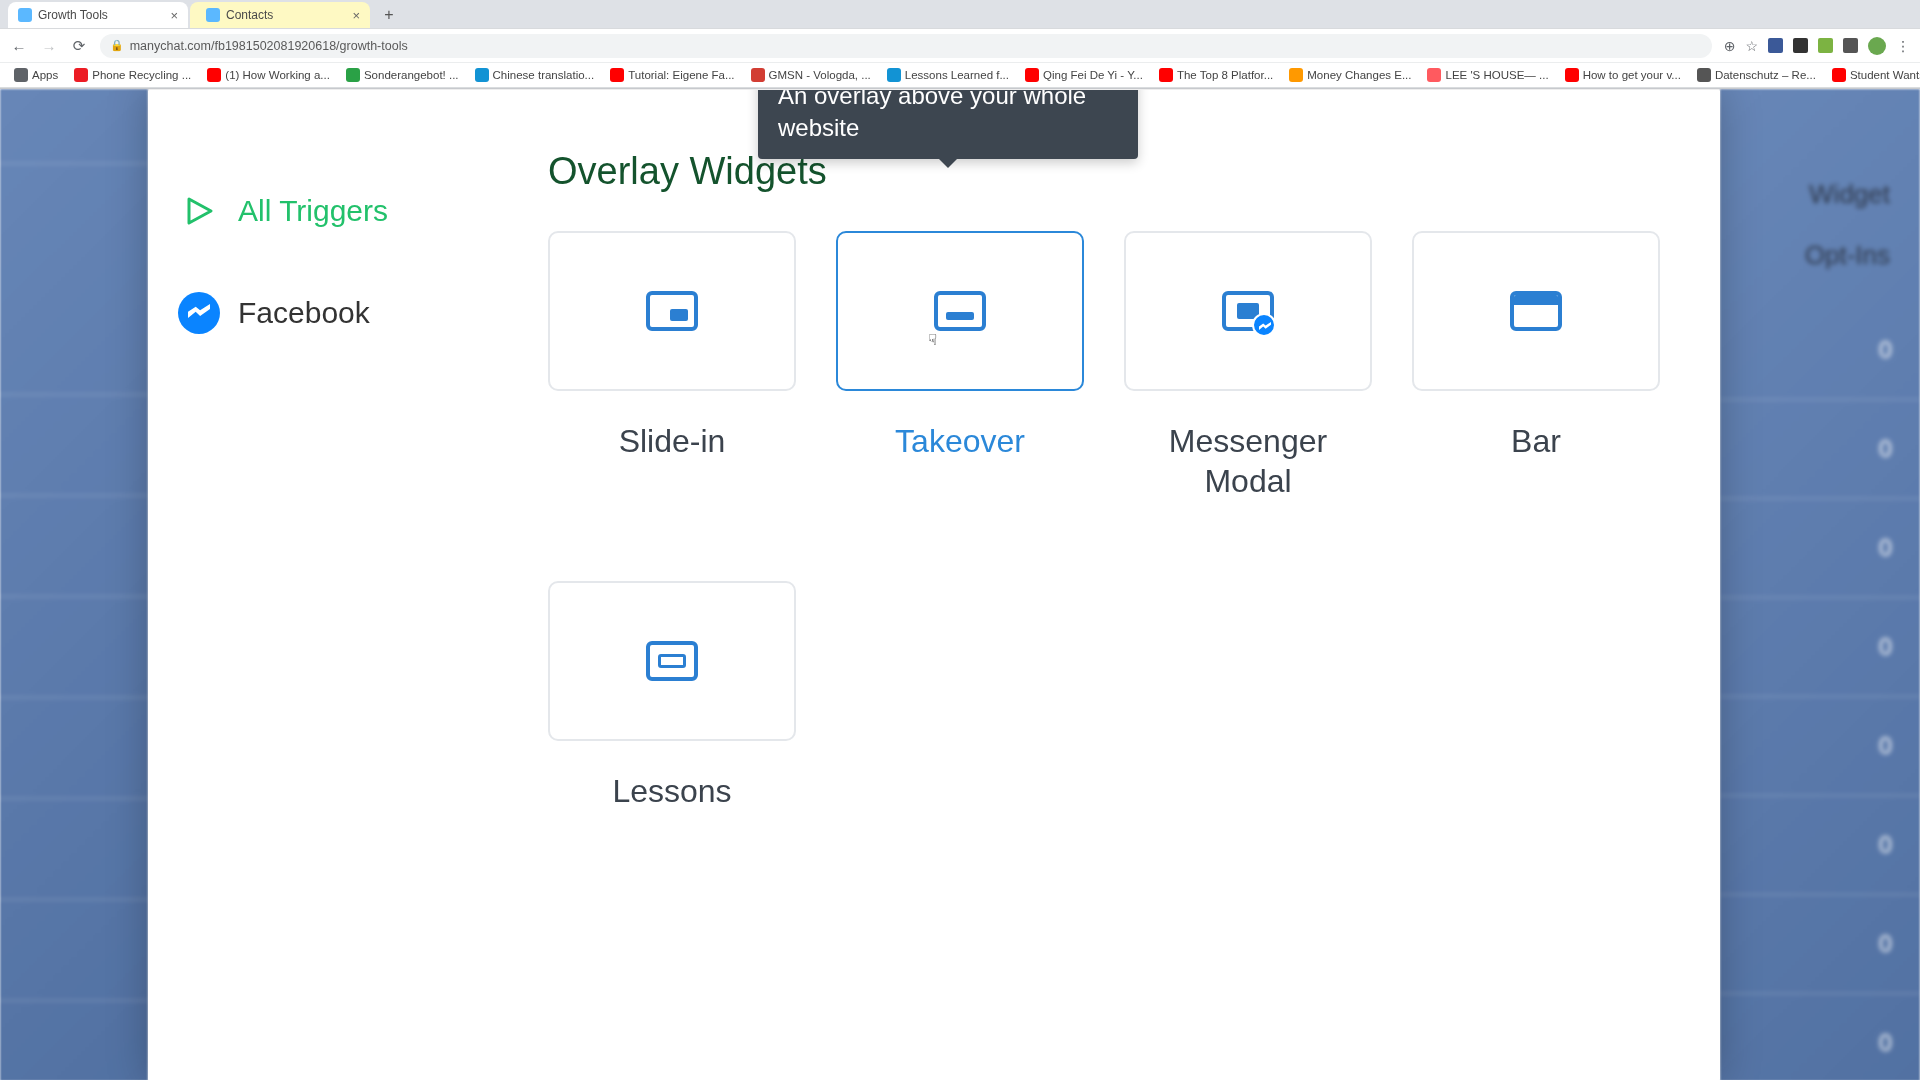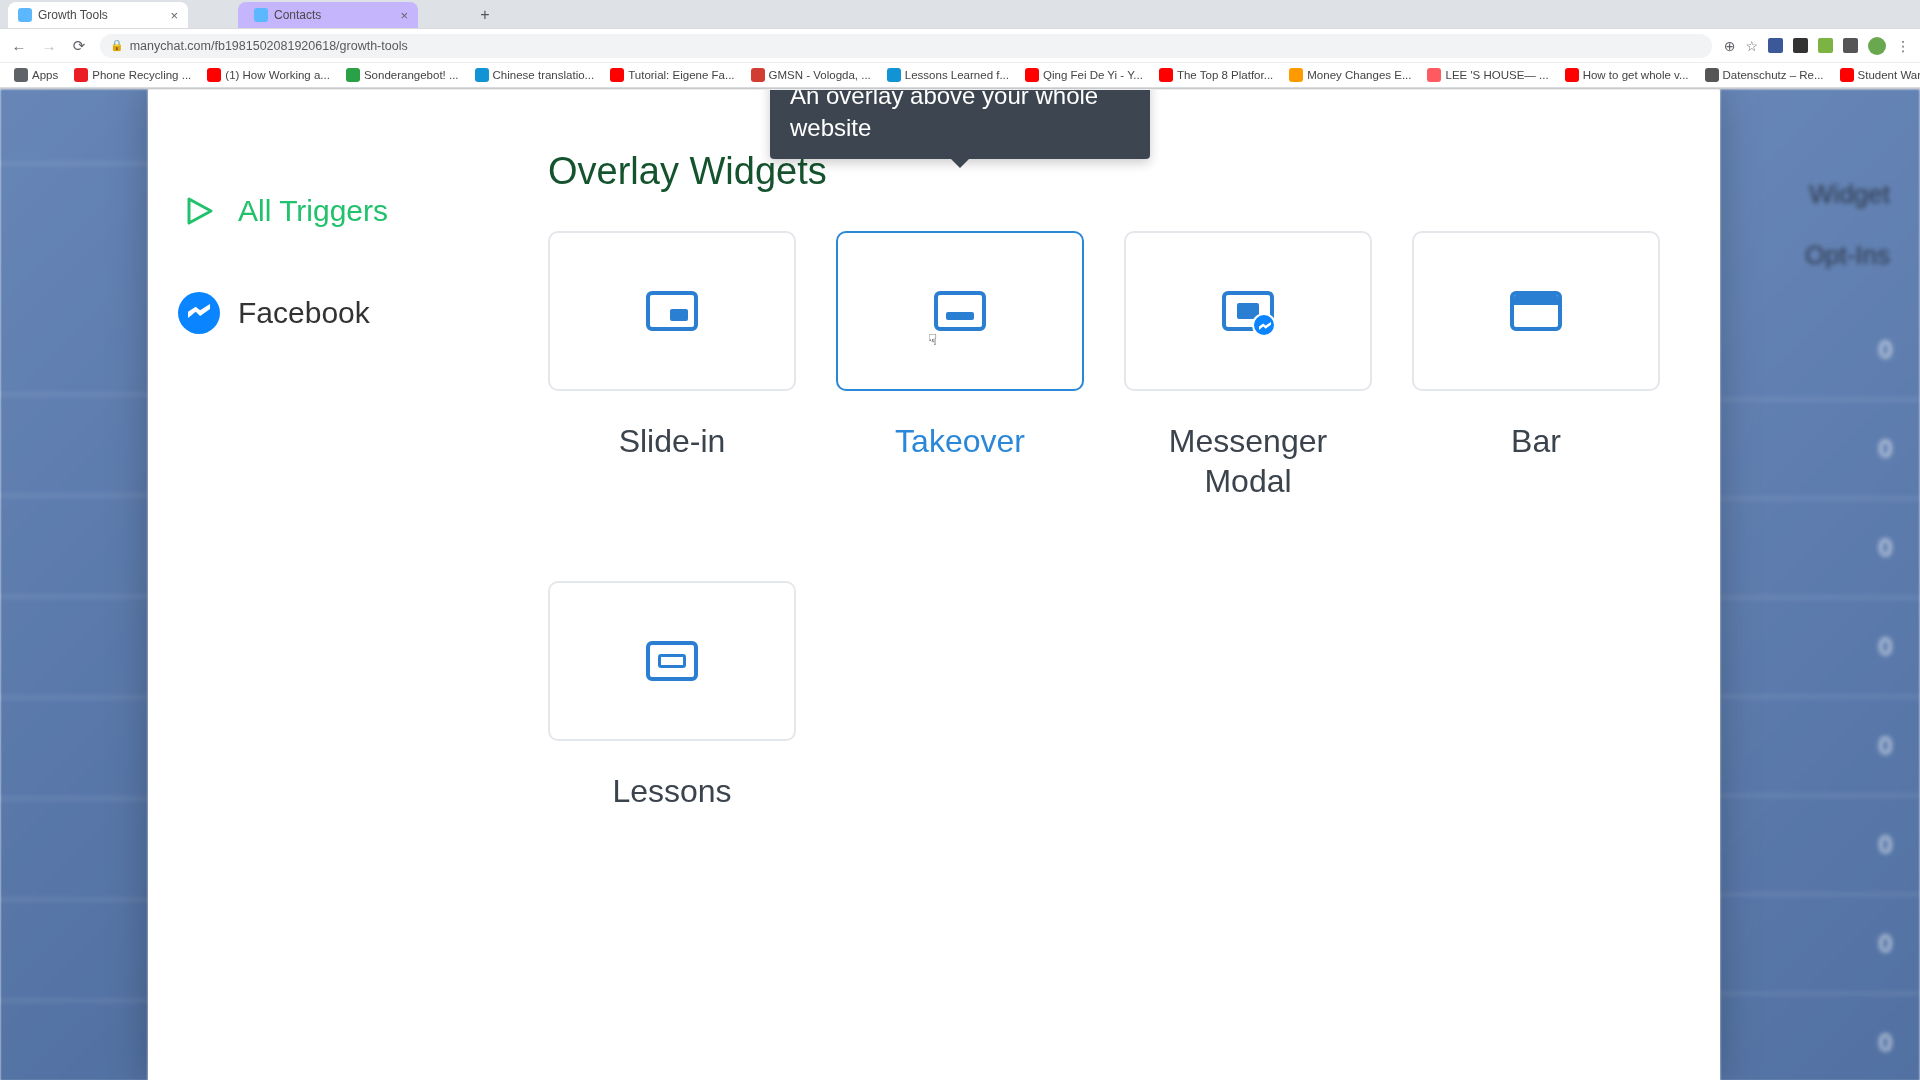--- a/index.html
+++ b/index.html
@@ -1,22 +1,22 @@
 <!DOCTYPE html>
 <html><head>
 <meta charset="utf-8">
 <style>
   * { box-sizing: border-box; margin: 0; padding: 0; }
   html, body { width: 1920px; height: 1080px; font-family: -apple-system, BlinkMacSystemFont, "Segoe UI", Helvetica, Arial, sans-serif; overflow: hidden; }
 
   
   .browser-chrome { background: #dee1e6; border-bottom: 1px solid #c7c9cd; }
-  .tab-strip { height: 28px; display: flex; align-items: flex-end; padding-left: 8px; background: #dee1e6; gap: 48px; }
+  .tab-strip { height: 28px; display: flex; align-items: flex-end; padding-left: 8px; background: #dee1e6; }
   .tab { height: 26px; width: 180px; background: #fff; border-top-left-radius: 8px; border-top-right-radius: 8px; display: flex; align-items: center; padding: 0 10px; font-size: 12px; color: #4a4a4a; gap: 6px; position: relative; margin-right: 2px; }
-  .tab.inactive { background: #c4b5fd; padding-left: 16px; }
+  .tab.inactive { background: #fef9c3; padding-left: 16px; }
   .tab .favicon { width: 14px; height: 14px; border-radius: 3px; display: inline-block; }
   .tab .close { margin-left: auto; color: #666; font-size: 13px; }
   .newtab { width: 22px; height: 22px; display: flex; align-items: center; justify-content: center; color: #555; font-size: 16px; margin-left: 6px; margin-bottom:2px;}
 
   .addr-row { height: 34px; background: #fff; display: flex; align-items: center; padding: 0 10px; gap: 12px; border-top: 1px solid #d8dadd; }
   .nav-btn { color: #5f6368; font-size: 15px; width: 18px; text-align: center; }
   .omnibox { flex: 1; height: 24px; background: #f1f3f4; border-radius: 12px; display: flex; align-items: center; padding: 0 10px; font-size: 12.5px; color: #5a5a5a; gap: 6px; }
   .lock { color: #5f6368; font-size: 11px; }
   .addr-icons { display: flex; gap: 10px; color: #5f6368; font-size: 14px; align-items: center;}
 
@@ -167,21 +167,21 @@
       <div class="bm">
         <span class="ico" style="background:#ff9900"></span>
         <span>Money Changes E...</span>
       </div>
       <div class="bm">
         <span class="ico" style="background:#ff5a5f"></span>
         <span>LEE 'S HOUSE— ...</span>
       </div>
       <div class="bm">
         <span class="ico" style="background:#ff0000"></span>
-        <span>How to get whole v...</span>
+        <span>How to get your v...</span>
       </div>
       <div class="bm">
         <span class="ico" style="background:#555555"></span>
         <span>Datenschutz – Re...</span>
       </div>
       <div class="bm">
         <span class="ico" style="background:#ff0000"></span>
         <span>Student Wants an...</span>
       </div>
     </div>
@@ -284,19 +284,19 @@
           <div class="card">
             <div class="card-box">
                 <span class="icon-widget icon-button">
                   <span class="inner"></span>
                 </span>
               </div>
             <div class="card-label">Lessons</div>
           </div>
         </div>
 
-        <div class="tooltip" style="left:232px; top:-24px;">
+        <div class="tooltip" style="left:220px; top:-24px;">
           <span>An overlay above your whole website</span>
         </div>
       </div>
     </div>
   </div>
 </div>
 
 </body></html>

